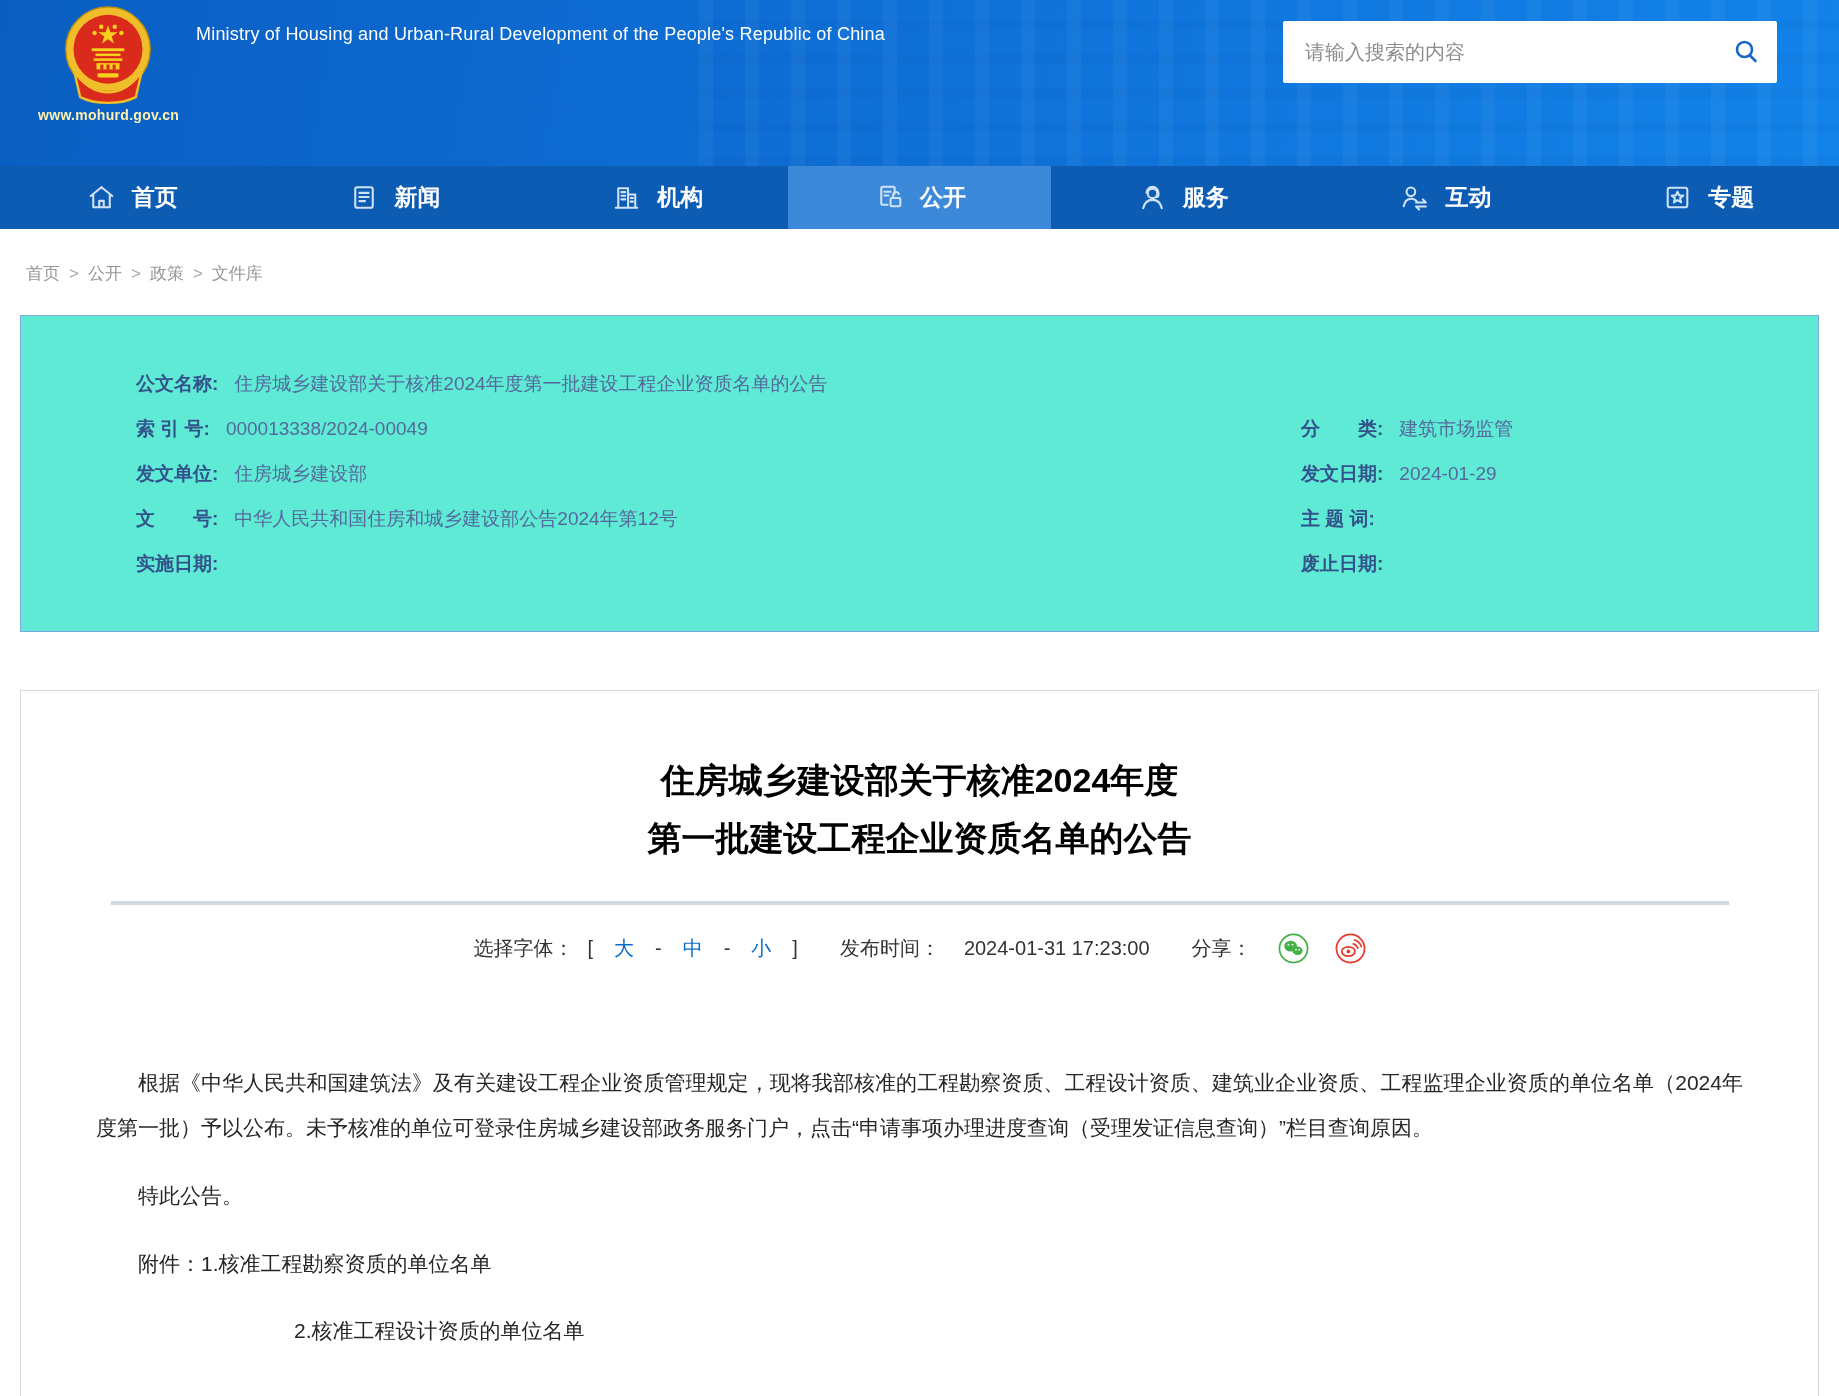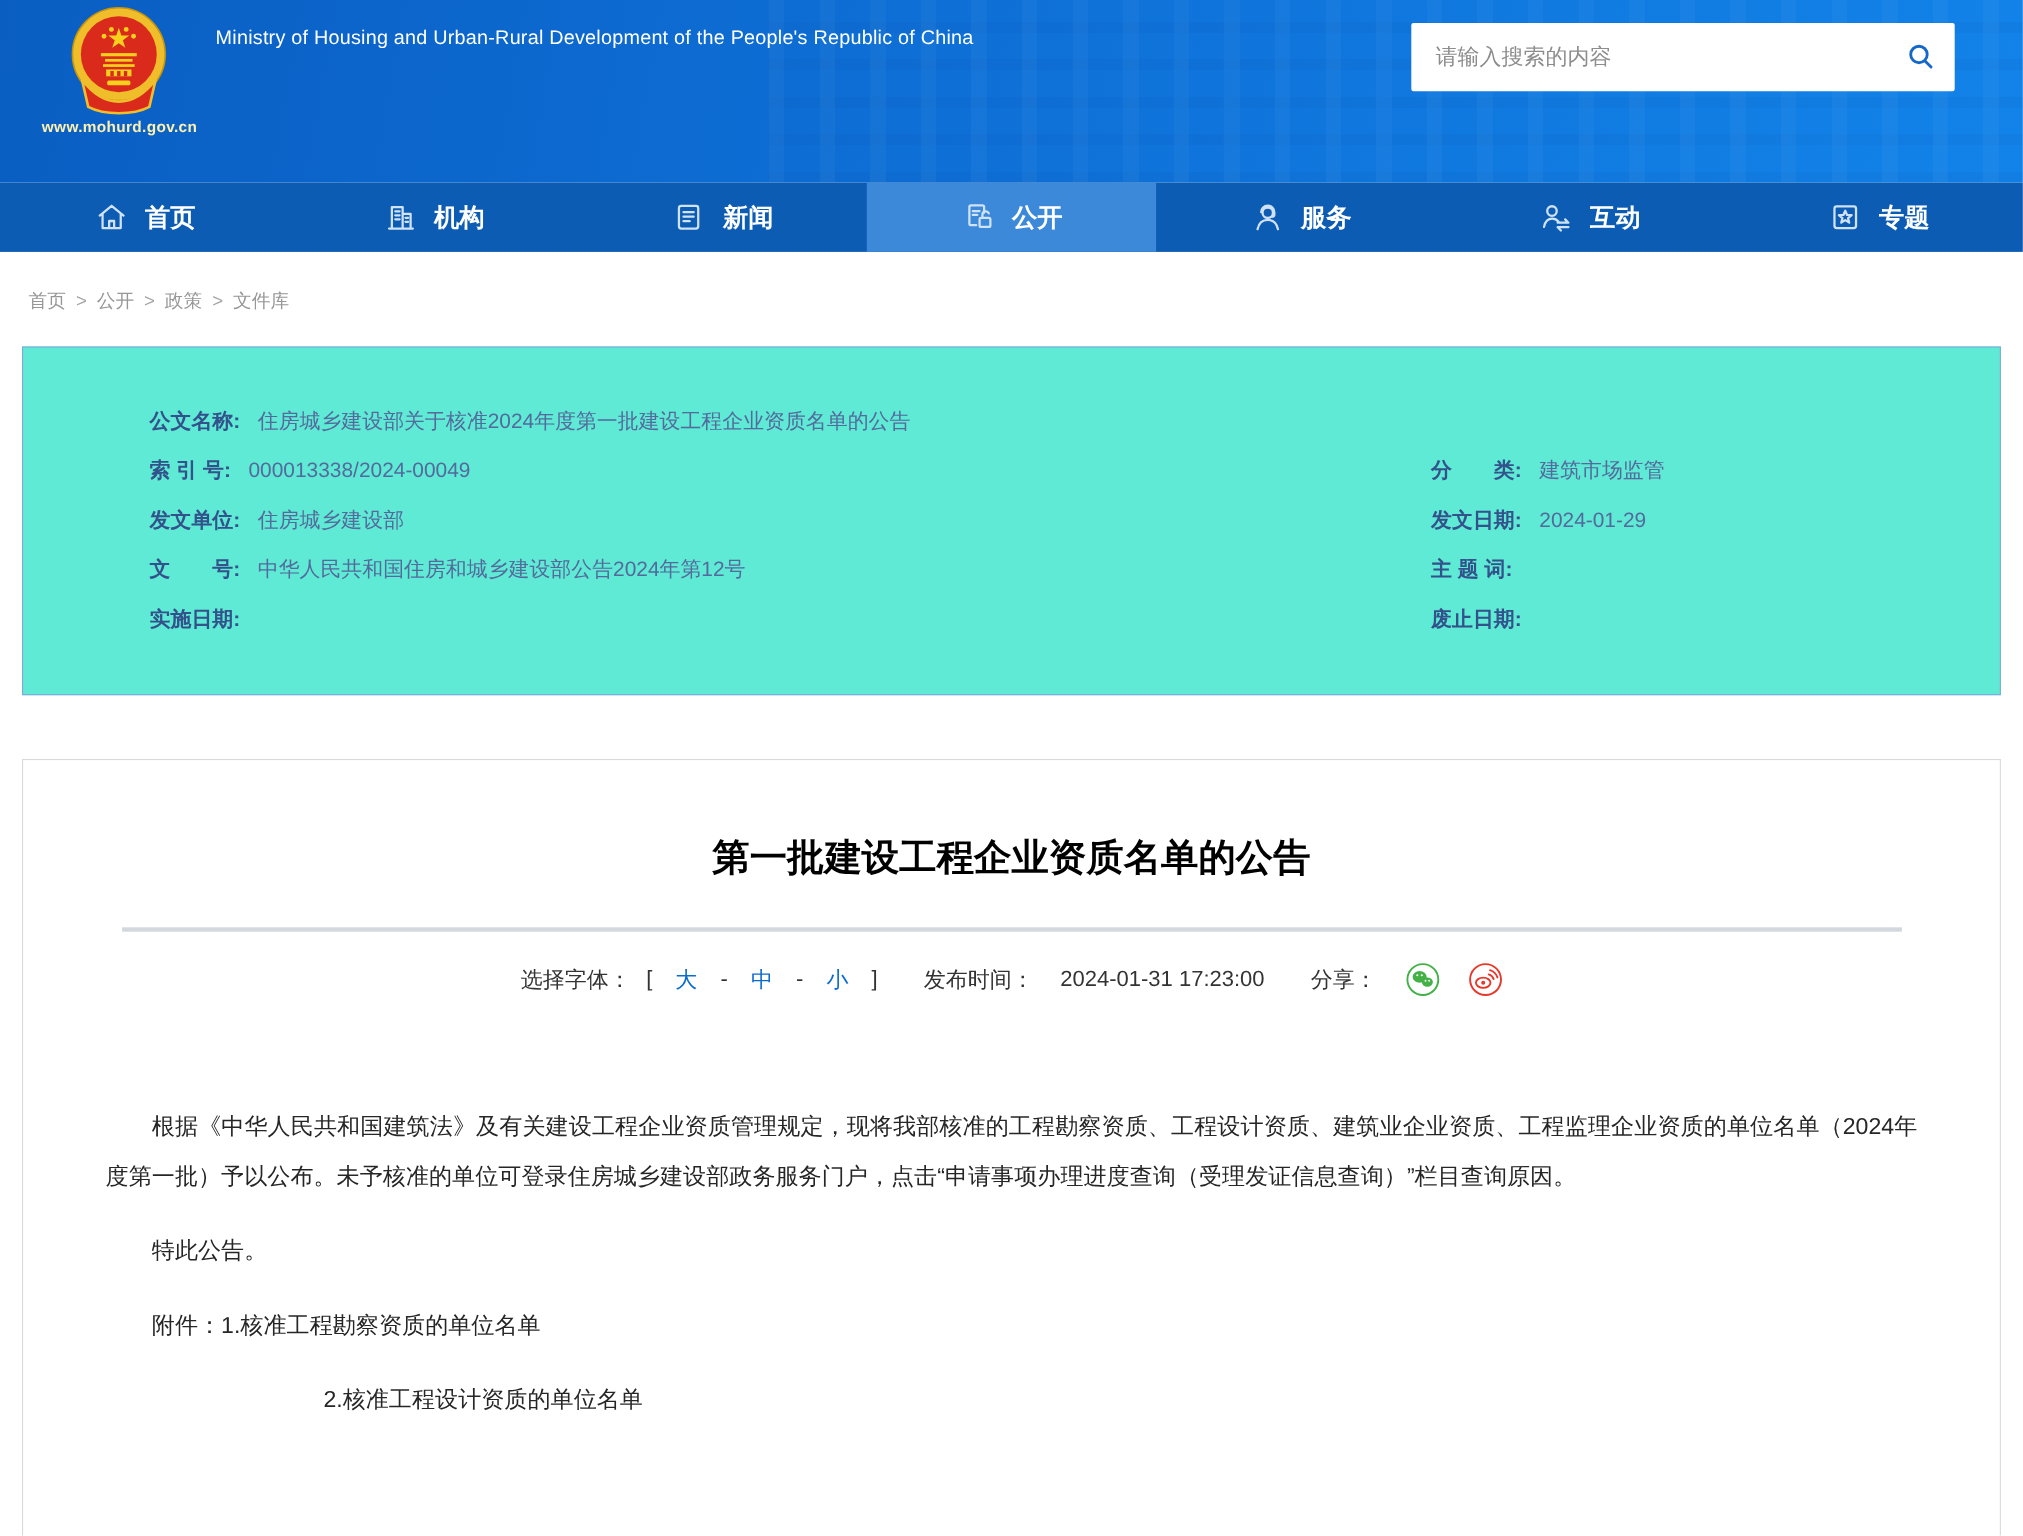--- a/index.html
+++ b/index.html
@@ -138,33 +138,33 @@
     <span class="nicon">
       <svg viewBox="0 0 32 32">
           <path d="M16 6 5.5 14.5 M8 12.5V25.5h16V12.5 M16 6l10.5 8.5 M13.8 25.5v-6.2h4.4v6.2"></path>
         </svg>
     </span>
     <span>首页</span>
   </a>
   <a class="nav-item">
     <span class="nicon">
       <svg viewBox="0 0 32 32">
-          <path d="M8 26V7h9.5v19 M17.5 13h7v13 M5.5 26h21 M11 10.8h3.8 M11 14.3h3.8 M11 17.8h3.8 M20 16.5h2.3 M20 20h2.3"></path>
-        </svg>
-    </span>
-    <span>机构</span>
-  </a>
-  <a class="nav-item">
-    <span class="nicon">
-      <svg viewBox="0 0 32 32">
           <rect x="7" y="6" width="17" height="20" rx="2"></rect>
           <path d="M11 11.5h9 M11 15.5h9 M11 19.5h5.5"></path>
         </svg>
     </span>
     <span>新闻</span>
+  </a>
+  <a class="nav-item">
+    <span class="nicon">
+      <svg viewBox="0 0 32 32">
+          <path d="M8 26V7h9.5v19 M17.5 13h7v13 M5.5 26h21 M11 10.8h3.8 M11 14.3h3.8 M11 17.8h3.8 M20 16.5h2.3 M20 20h2.3"></path>
+        </svg>
+    </span>
+    <span>机构</span>
   </a>
   <a class="nav-item active">
     <span class="nicon">
       <svg viewBox="0 0 32 32">
           <path d="M21 12V7a1.5 1.5 0 0 0-1.5-1.5H9.5A1.5 1.5 0 0 0 8 7v14.5A1.5 1.5 0 0 0 9.5 23H14 M11 10.5h6 M11 14h4"></path>
       <rect x="17" y="16.5" width="9.5" height="8" rx="1.3"></rect>
           <path d="M19.5 16.5v-2.8a2.9 2.9 0 0 1 5.6-1.1"></path>
         </svg>
     </span>
     <span>公开</span>
@@ -237,20 +237,21 @@
       <span class="mlabel">实施日期:</span><span class="mval"></span>
     </div>
     <div class="mcell r">
       <span class="mlabel">废止日期:</span><span class="mval"></span>
     </div>
   </div>
 </section>
 
 <section class="article-box">
   <h1 class="art-title">
+    <div>住房城乡建设部关于核准2024年度</div>
     <div>第一批建设工程企业资质名单的公告</div>
   </h1>
   <div class="rule"></div>
 
   <div class="art-meta">
     <div class="grp">
       <span>选择字体：</span>
       <span class="bracket">[</span>
       <a class="flink">大</a>
       <span class="dash">-</span>

